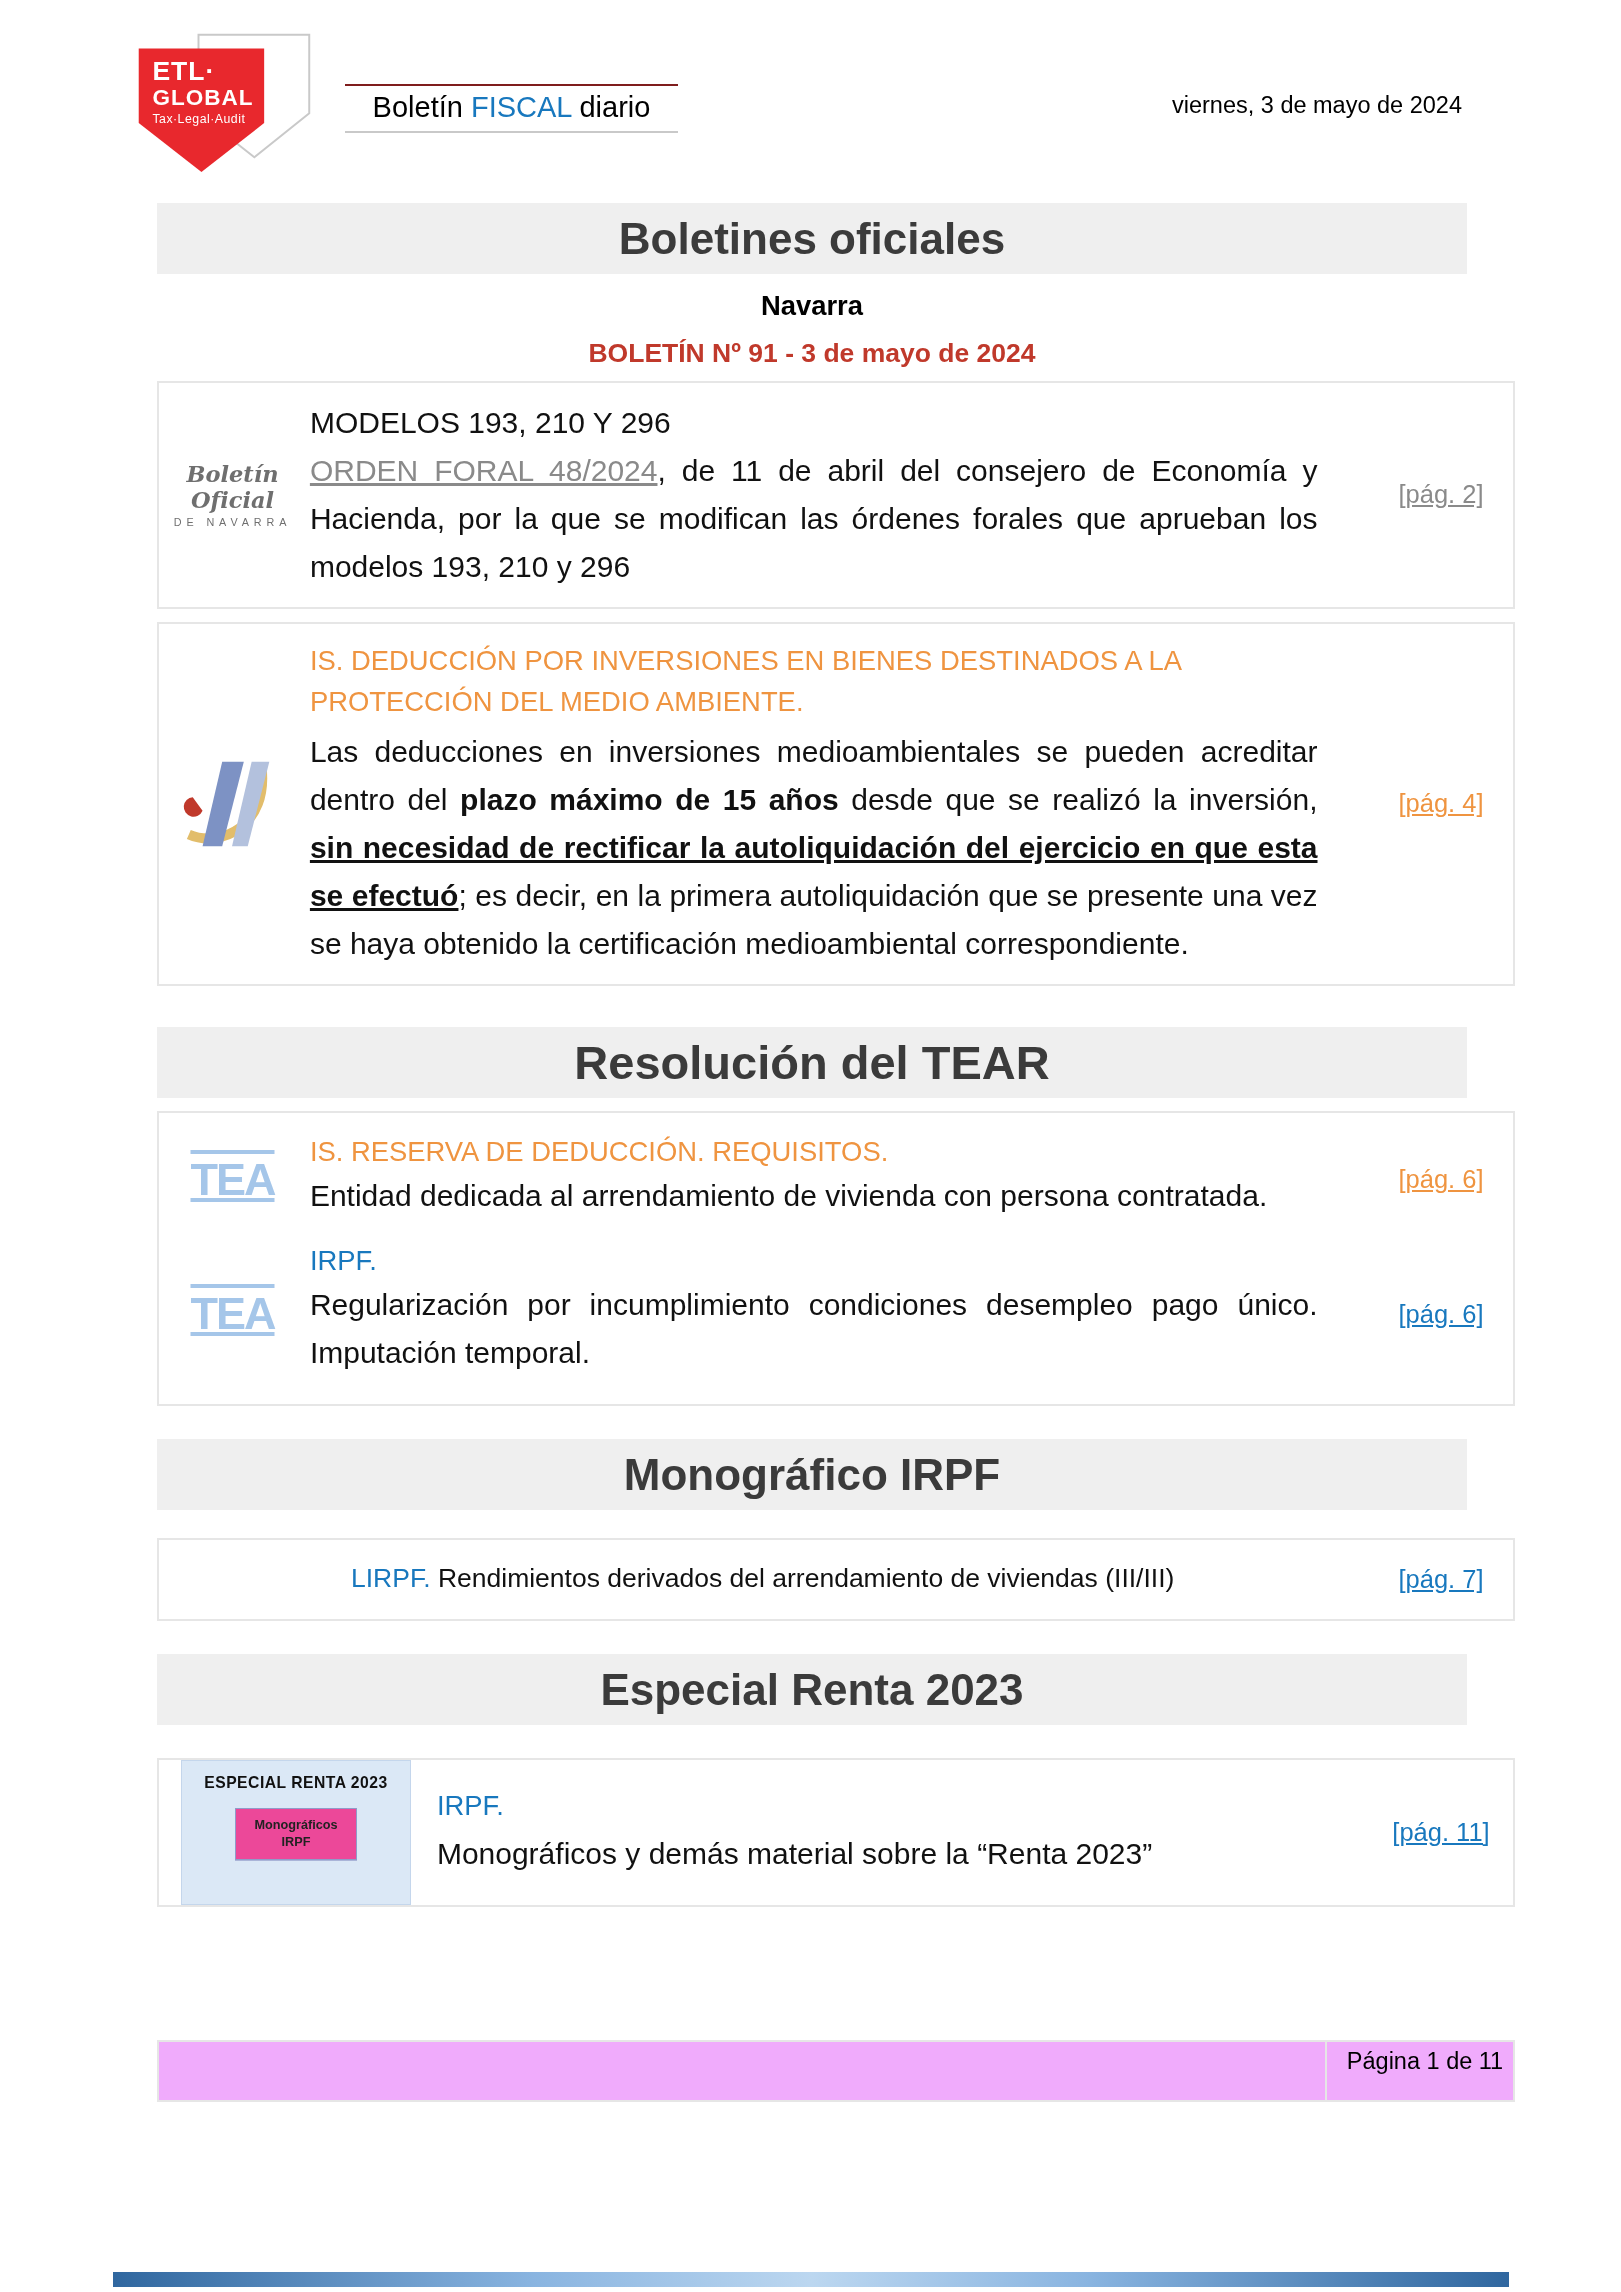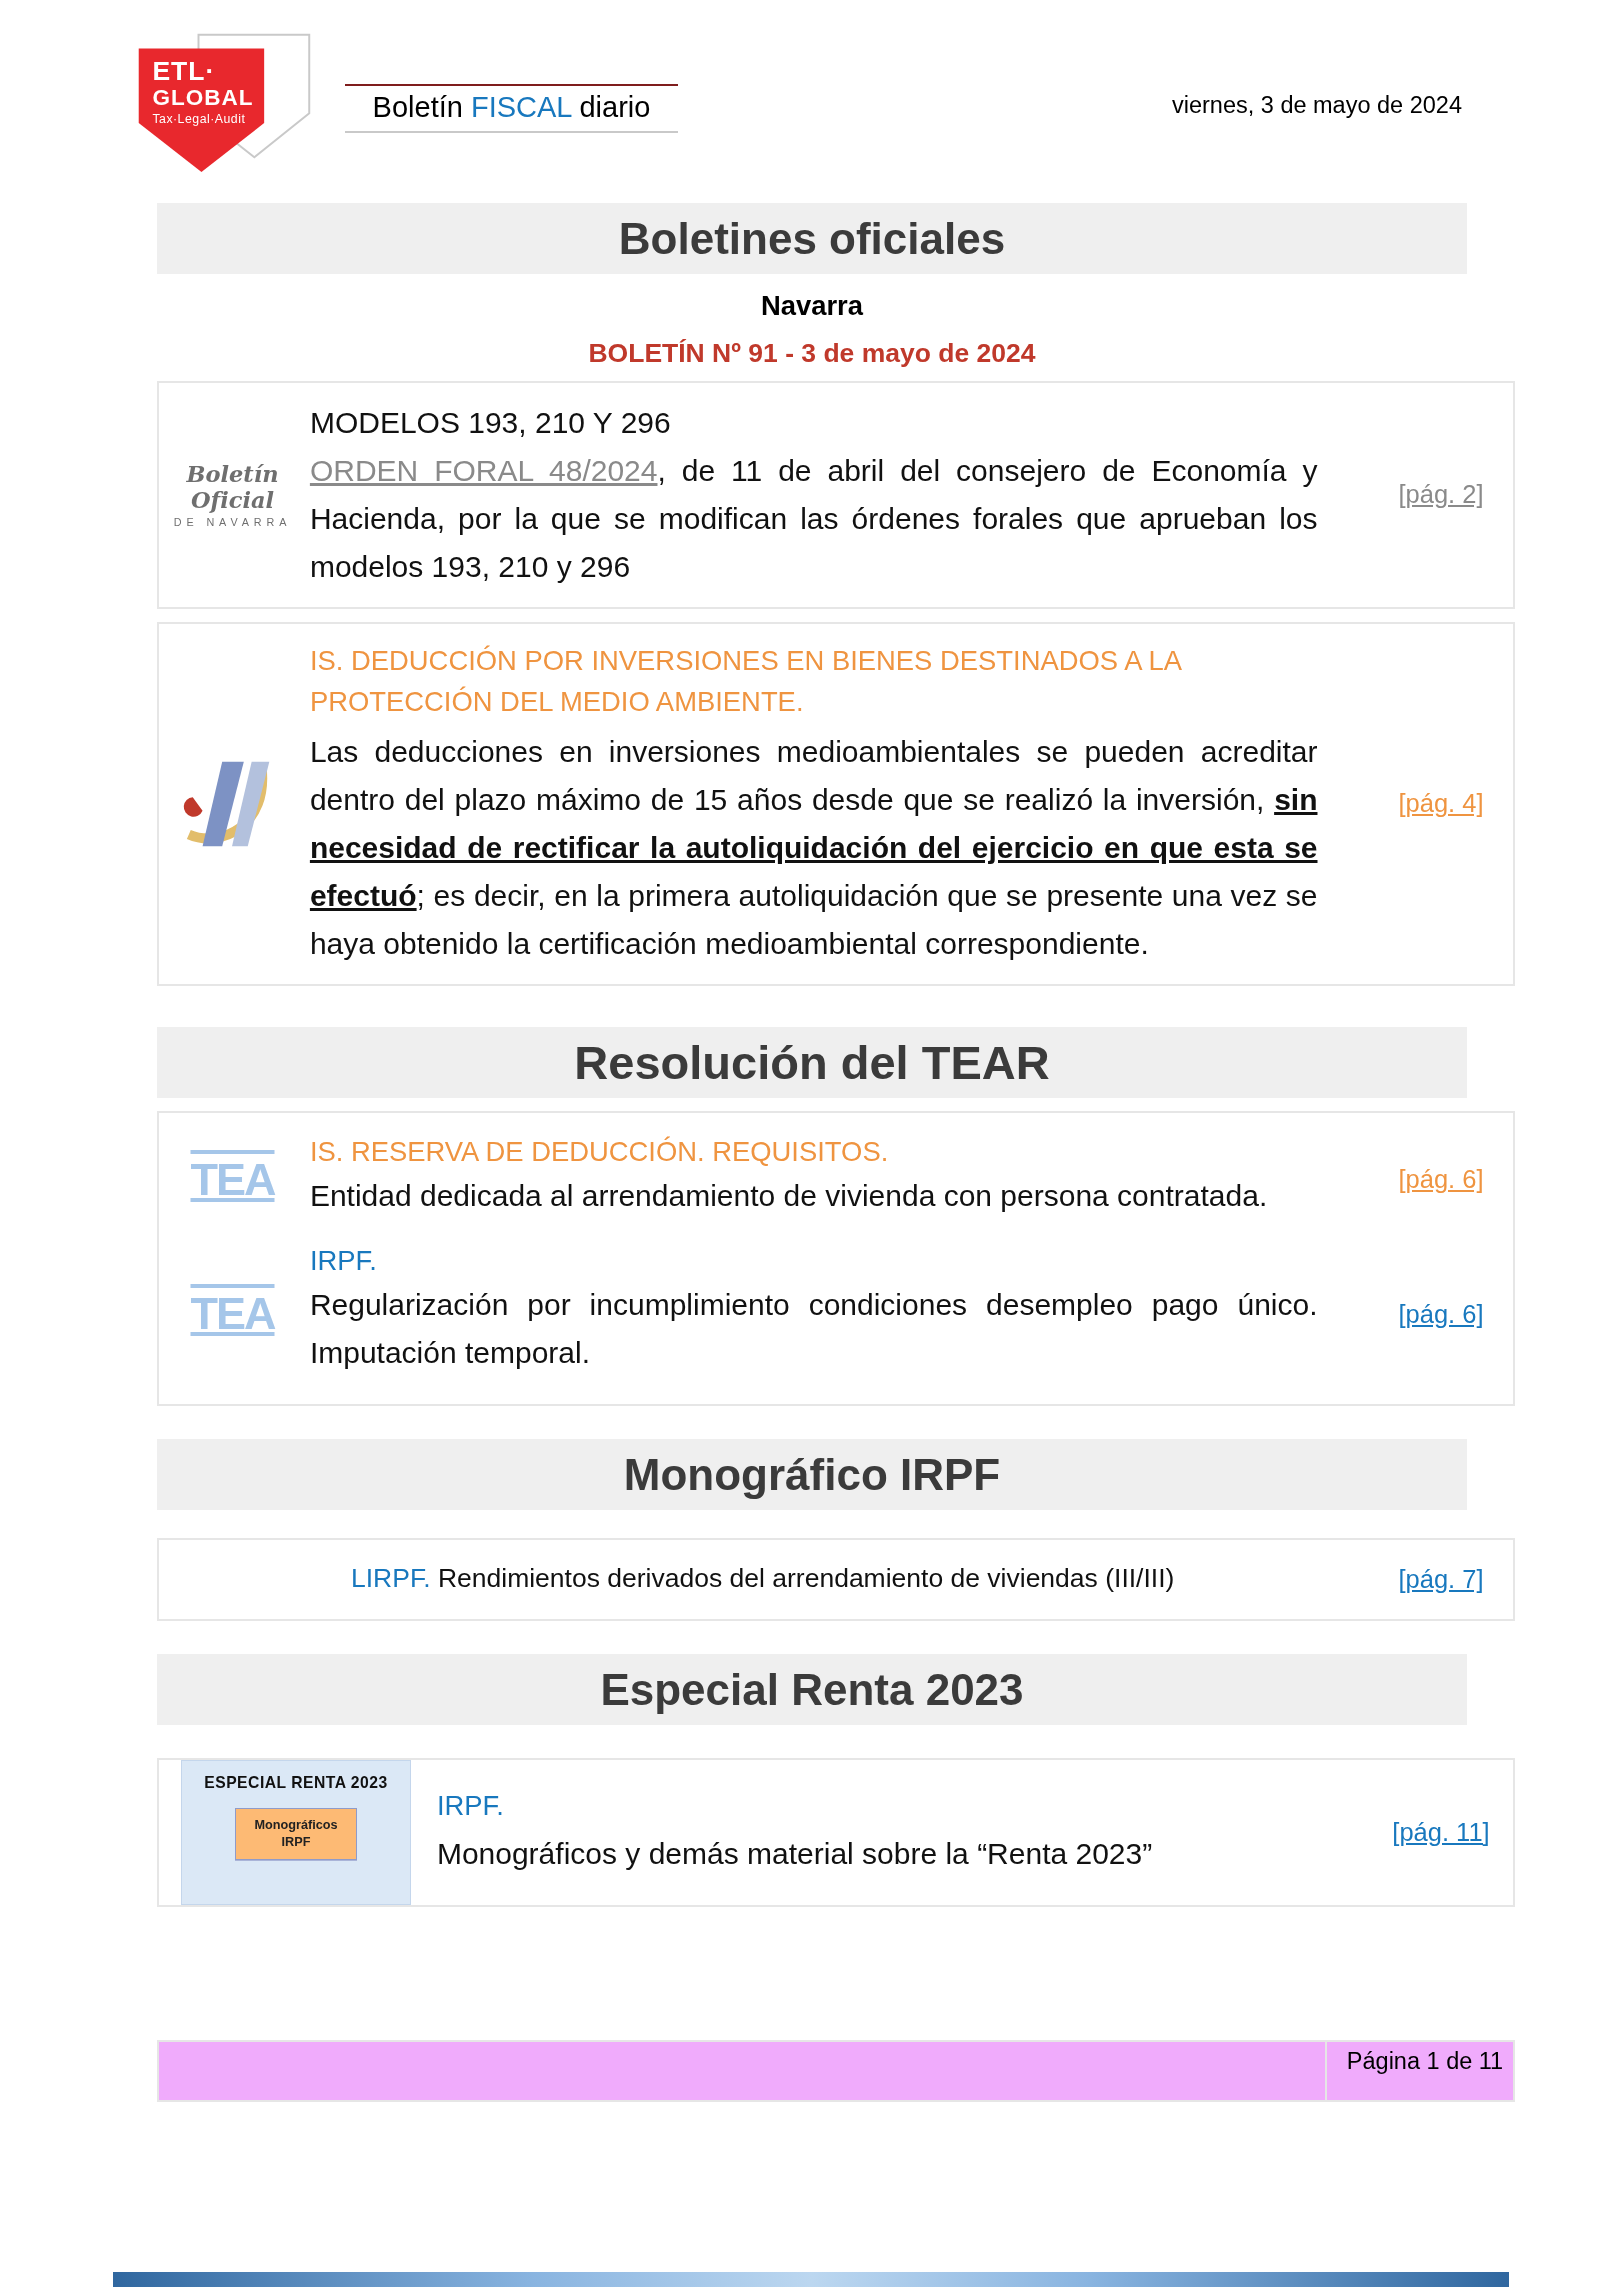--- a/index.html
+++ b/index.html
@@ -36,21 +36,21 @@
   .txt-gray { color:#8a8a8a; }
   .link-gray { color:#8a8a8a; text-decoration:underline; cursor:pointer; }
   .heading-orange { color:#ef9440; font-size:27.4px; line-height:1.5; }
   .heading-blue { color:#1878be; font-size:27.4px; line-height:1.5; }
   .page-link { font-size:25.5px; text-decoration:underline; cursor:pointer;margin-left:28px; }
   .page-link.gray { color:#8a8a8a; }
   .page-link.orange { color:#ef9440; }
   .page-link.blue { color:#1878be; }
 
   .body-par { font-size:30px; line-height:1.6; text-align:justify; color:#111; }
-  .bold { font-weight:normal; }
+  .bold { font-weight:bold; }
   .bold-u { font-weight:bold; text-decoration:underline; }
 
   
   .box-boletines { margin-top:11.8px; min-height:184px; }
   .bon-logo { text-align:center; color:#6f6f6f; }
   .bon-l1 { font-family:"DejaVu Serif", serif; font-style:italic; font-weight:bold; font-size:22.5px; }
   .bon-l2 { font-size:10.8px; letter-spacing:4.9px; margin-top:2.9px; }
 
   
   .banner-consultas { margin-top:29px; }
@@ -65,21 +65,21 @@
   .box-especial { margin-top:33px; min-height:149px; }
   .cell-icon-wide { width:274px; display:flex; align-items:center; justify-content:center; flex-shrink:0; }
 
   
   .tea-logo { font-weight:bold; font-size:45px; letter-spacing:-2px; color:#a5c6e9;
               text-decoration:overline underline; text-decoration-color:#a5c6e9; line-height:1.2; }
 
   
   .renta-thumb { width:230px; height:145px; background:#dbe8f6; border:1px solid #c4d6ec; padding-top:13.7px; text-align:center; }
   .renta-thumb-title { font-weight:bold; font-size:15.7px; color:#111; letter-spacing:0.5px; }
-  .renta-thumb-btn { width:122px; margin:15.7px auto 0 auto; background:#fdba74; border:1px solid #8f9bc9;
+  .renta-thumb-btn { width:122px; margin:15.7px auto 0 auto; background:#ec4899; border:1px solid #8f9bc9;
                      box-shadow:0 1px 0 #aab4d8; font-weight:bold; font-size:12.7px; line-height:1.35;
                      padding:7.8px 3.9px; color:#222; }
 
   
   .footer { position:absolute; left:157px; top:2040px; width:1358px; height:62px;
             border:2px solid #e6e6e6; display:flex; background:#f0abfc; }
   .footer-left { flex:1; }
   .footer-right { width:188px; border-left:2px solid #e6e6e6; font-size:23.5px; color:#000;
                   text-align:right; padding:5.9px 9.8px 0 0; }
 

